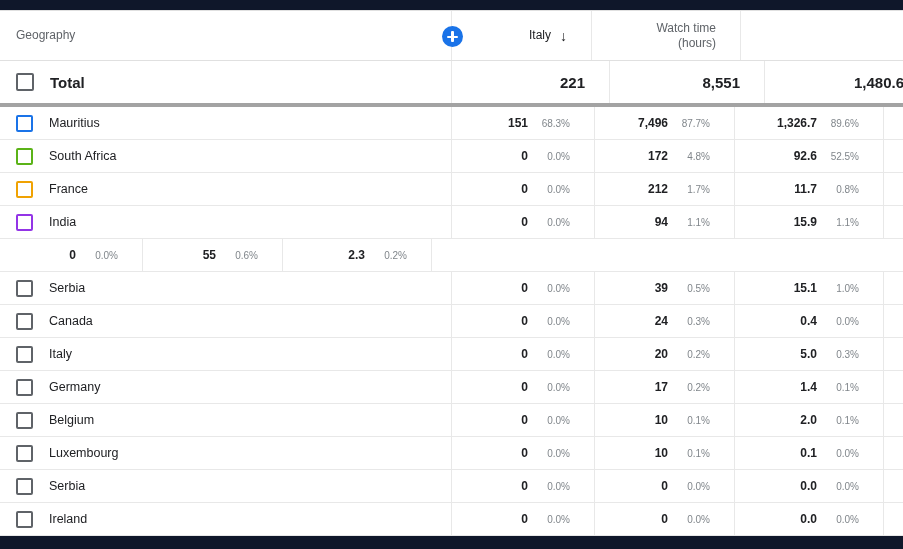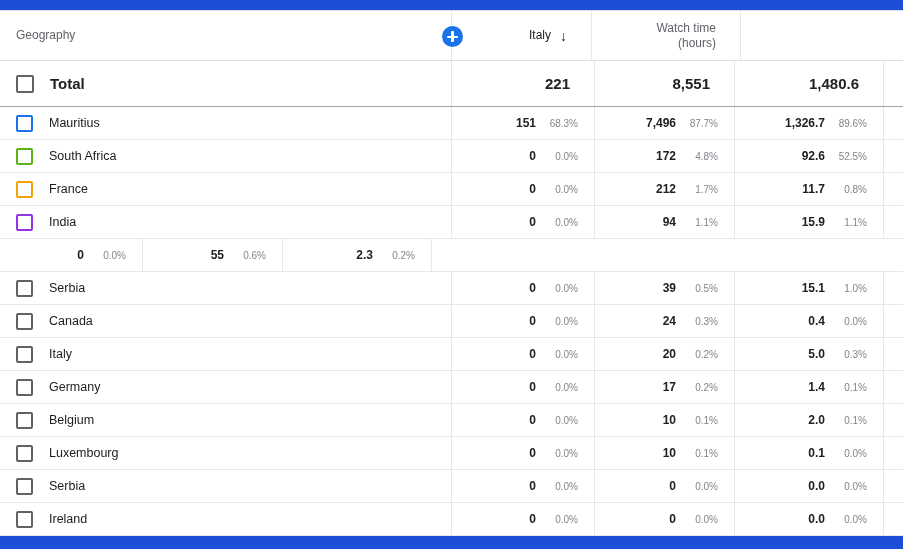--- a/index.html
+++ b/index.html
@@ -7,21 +7,21 @@
     margin: 0;
     padding: 0;
     background: #ffffff;
     font-family: "Liberation Sans", sans-serif;
     -webkit-font-smoothing: antialiased;
   }
   #app {
     position: relative;
     width: 903px;
     height: 549px;
-    background: #1d4ed8;
+    background: #0f172a;
     overflow: hidden;
   }
 
   
   .table {
     position: absolute;
     left: 0;
     top: 10px;
     width: 903px;
     border-top: 1px solid #e0e0e0;
@@ -113,21 +113,21 @@
   .add-btn::after {
     content: "";
     position: absolute;
     background: #ffffff;
     border-radius: 1px;
   }
   .add-btn::before { left: 5px; top: 9.5px; width: 11px; height: 2.4px; }
   .add-btn::after  { top: 5px; left: 9.3px; height: 11px; width: 2.4px; }
 
   
-  .total-row { height: 46px; border-bottom: 1px solid #a3a3a3; }
+  .total-row { height: 46px; border-bottom: 4px solid #a3a3a3; gap: 15px; }
   .total-row .c-likes,
   .total-row .c-views,
   .total-row .c-watch {
     display: flex;
     align-items: center;
     justify-content: flex-end;
     padding-right: 24px;
     font-size: 15px;
     font-weight: bold;
     color: #202124;
@@ -140,21 +140,21 @@
   }
 
   
   .data-row { height: 33px; }
   .data-row .c-likes,
   .data-row .c-views,
   .data-row .c-watch {
     display: flex;
     align-items: center;
     justify-content: flex-end;
-    padding-right: 16px;
+    padding-right: 24px;
   }
   .val {
     font-size: 12px;
     color: #202124;
     text-align: right;
     width: 58px;
     font-weight: bold;
   }
   .pct {
     font-size: 10px;

